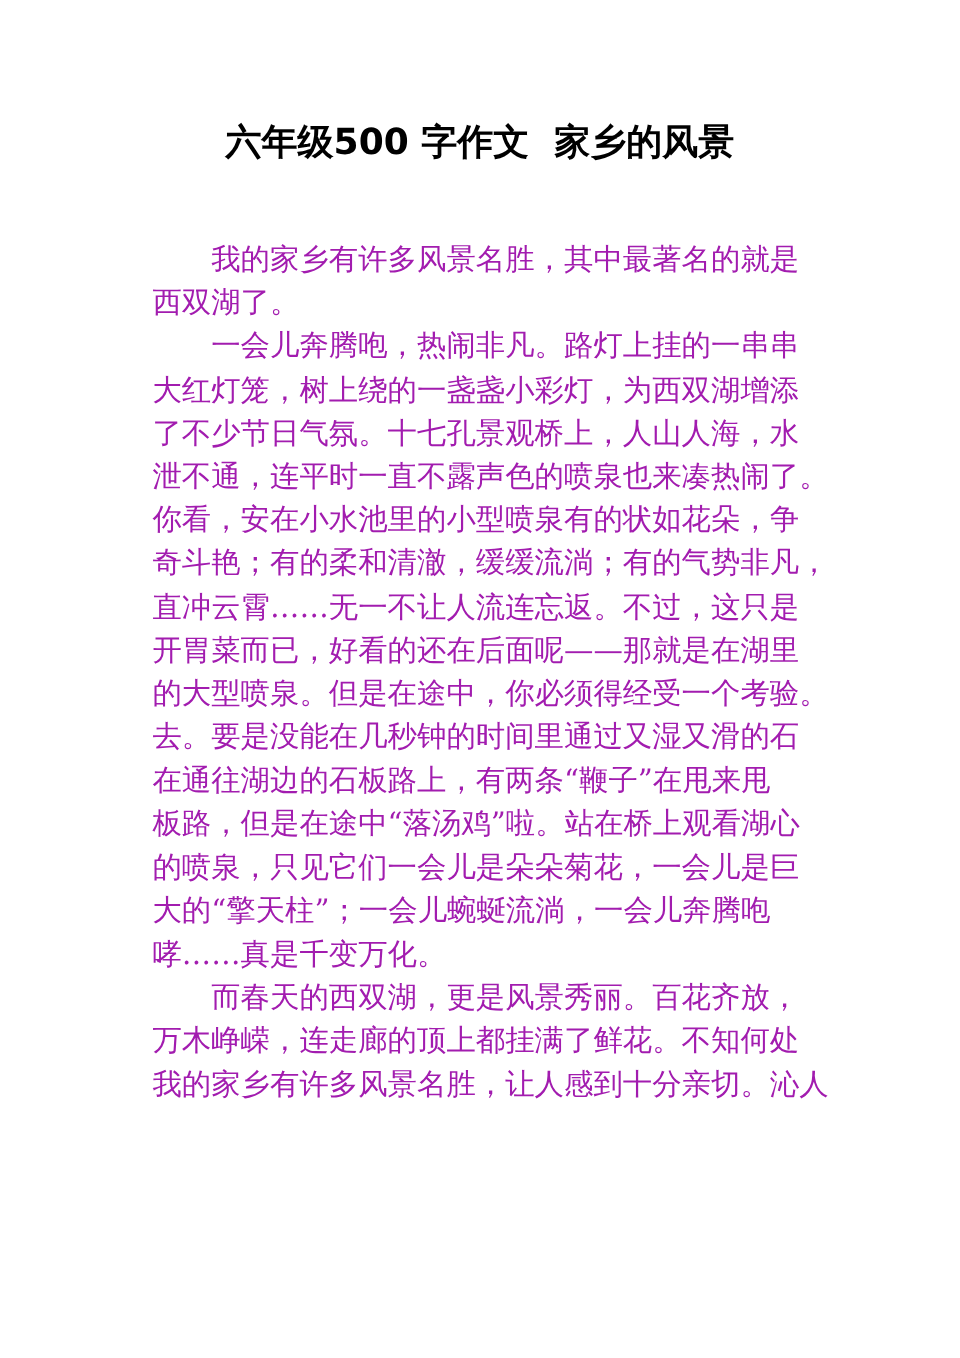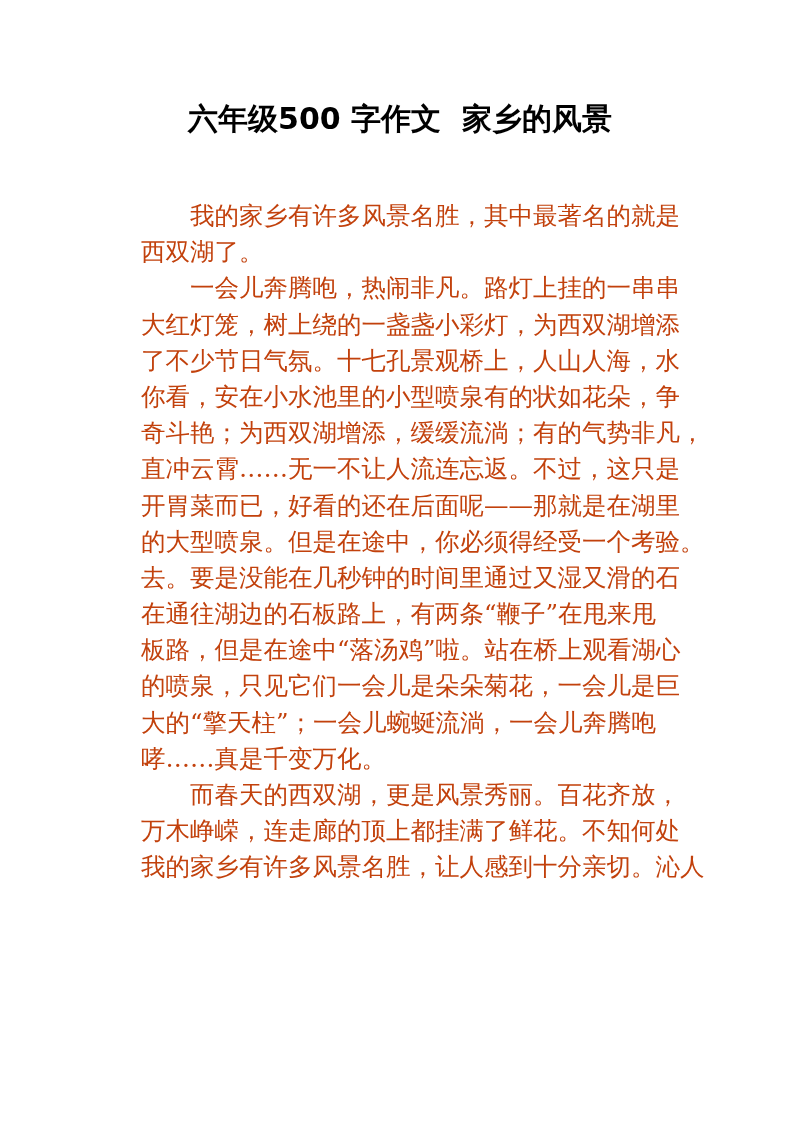--- a/index.html
+++ b/index.html
@@ -30,26 +30,26 @@
       font-family: "DejaVu Sans", "Liberation Sans", sans-serif;
       font-weight: bold;
       font-size: 30px;
       line-height: 44px;
       letter-spacing: 0px;
       color: #000000;
       white-space: pre;
     }
     .body-text {
       position: absolute;
-      left: 141px;
+      left: 127px;
       top: 198px;
       width: 560px;
       font-family: "DejaVu Serif", "Liberation Serif", serif;
       font-size: 24.5px;
-      color: #c2410c;
+      color: #a21caf;
     }
     .line {
       height: 36.2px;
       line-height: 36.2px;
       white-space: nowrap;
       display: block;
     }
     .line.indent {
       padding-left: 49px;
     }
@@ -59,22 +59,23 @@
 
 <div class="page">
   <div class="title">六年级500 字作文  家乡的风景</div>
 
   <div class="body-text" id="body-text">
     <span class="line indent">我的家乡有许多风景名胜，其中最著名的就是</span>
     <span class="line">西双湖了。</span>
     <span class="line indent">一会儿奔腾咆，热闹非凡。路灯上挂的一串串</span>
     <span class="line">大红灯笼，树上绕的一盏盏小彩灯，为西双湖增添</span>
     <span class="line">了不少节日气氛。十七孔景观桥上，人山人海，水</span>
+    <span class="line">泄不通，连平时一直不露声色的喷泉也来凑热闹了。</span>
     <span class="line">你看，安在小水池里的小型喷泉有的状如花朵，争</span>
-    <span class="line">奇斗艳；为西双湖增添，缓缓流淌；有的气势非凡，</span>
+    <span class="line">奇斗艳；有的柔和清澈，缓缓流淌；有的气势非凡，</span>
     <span class="line">直冲云霄……无一不让人流连忘返。不过，这只是</span>
     <span class="line">开胃菜而已，好看的还在后面呢——那就是在湖里</span>
     <span class="line">的大型喷泉。但是在途中，你必须得经受一个考验。</span>
     <span class="line">去。要是没能在几秒钟的时间里通过又湿又滑的石</span>
     <span class="line">在通往湖边的石板路上，有两条“鞭子”在甩来甩</span>
     <span class="line">板路，但是在途中“落汤鸡”啦。站在桥上观看湖心</span>
     <span class="line">的喷泉，只见它们一会儿是朵朵菊花，一会儿是巨</span>
     <span class="line">大的“擎天柱”；一会儿蜿蜒流淌，一会儿奔腾咆</span>
     <span class="line">哮……真是千变万化。</span>
     <span class="line indent">而春天的西双湖，更是风景秀丽。百花齐放，</span>

